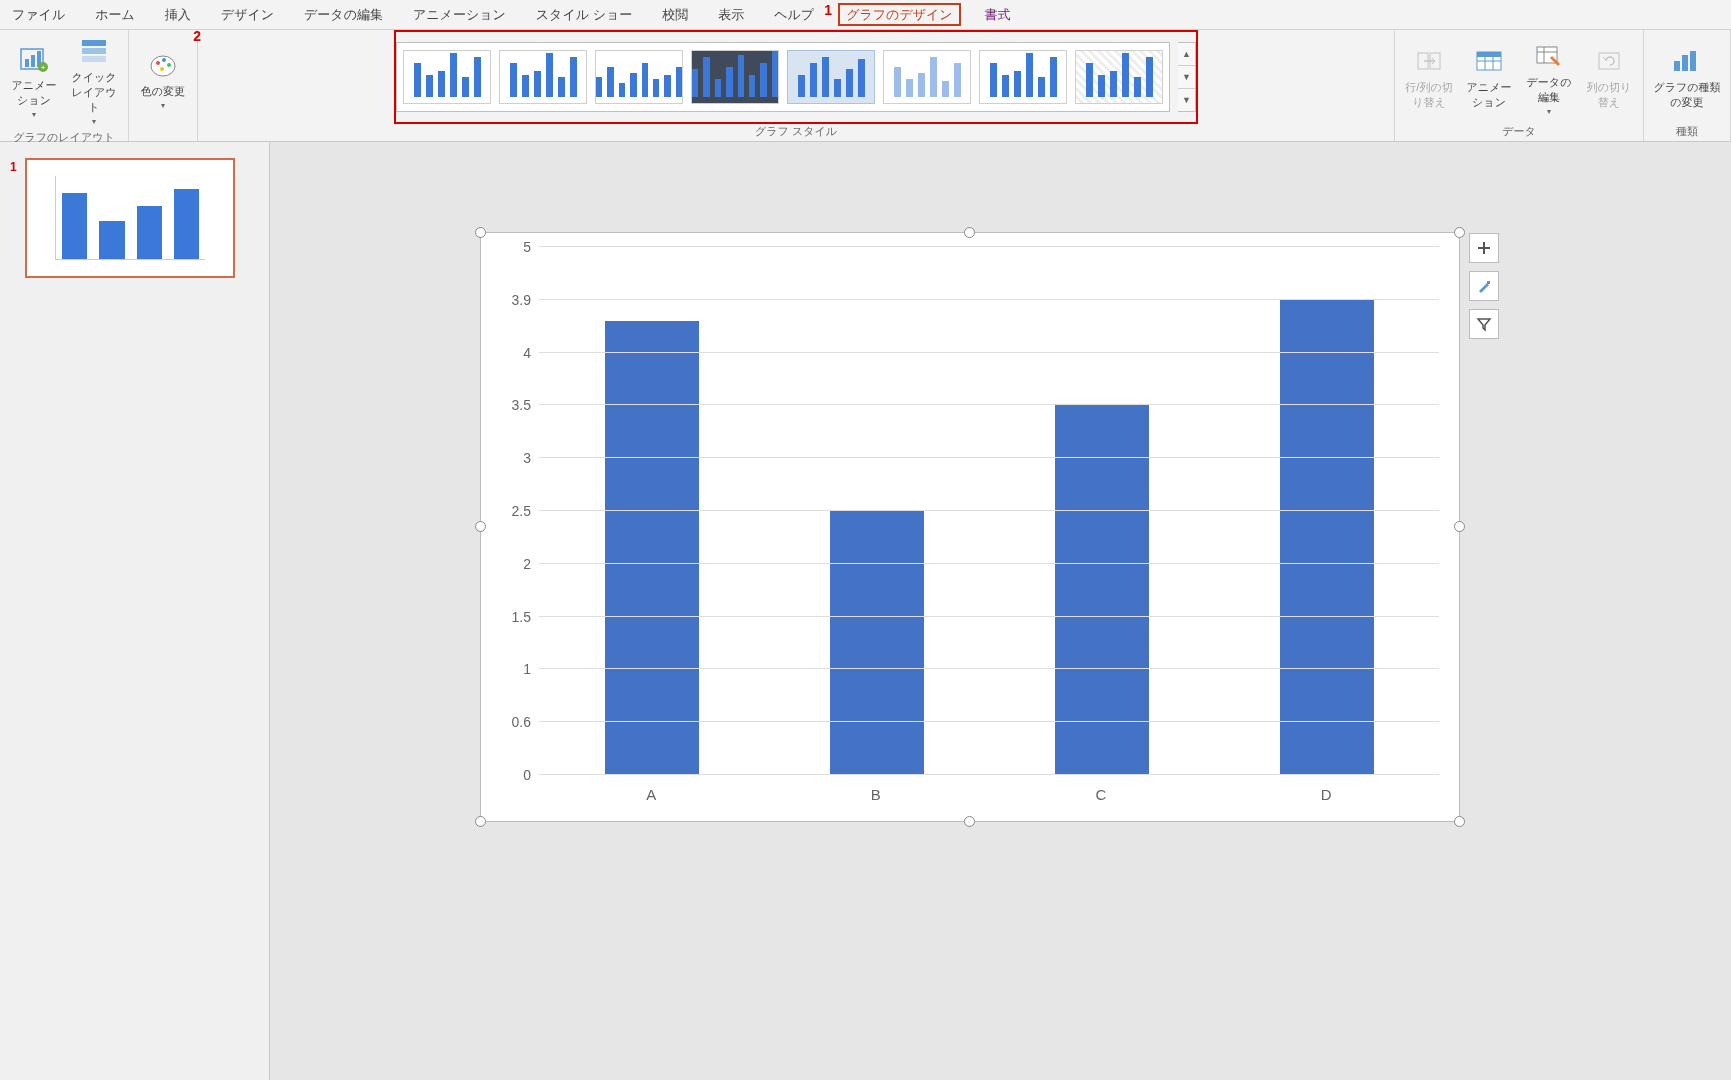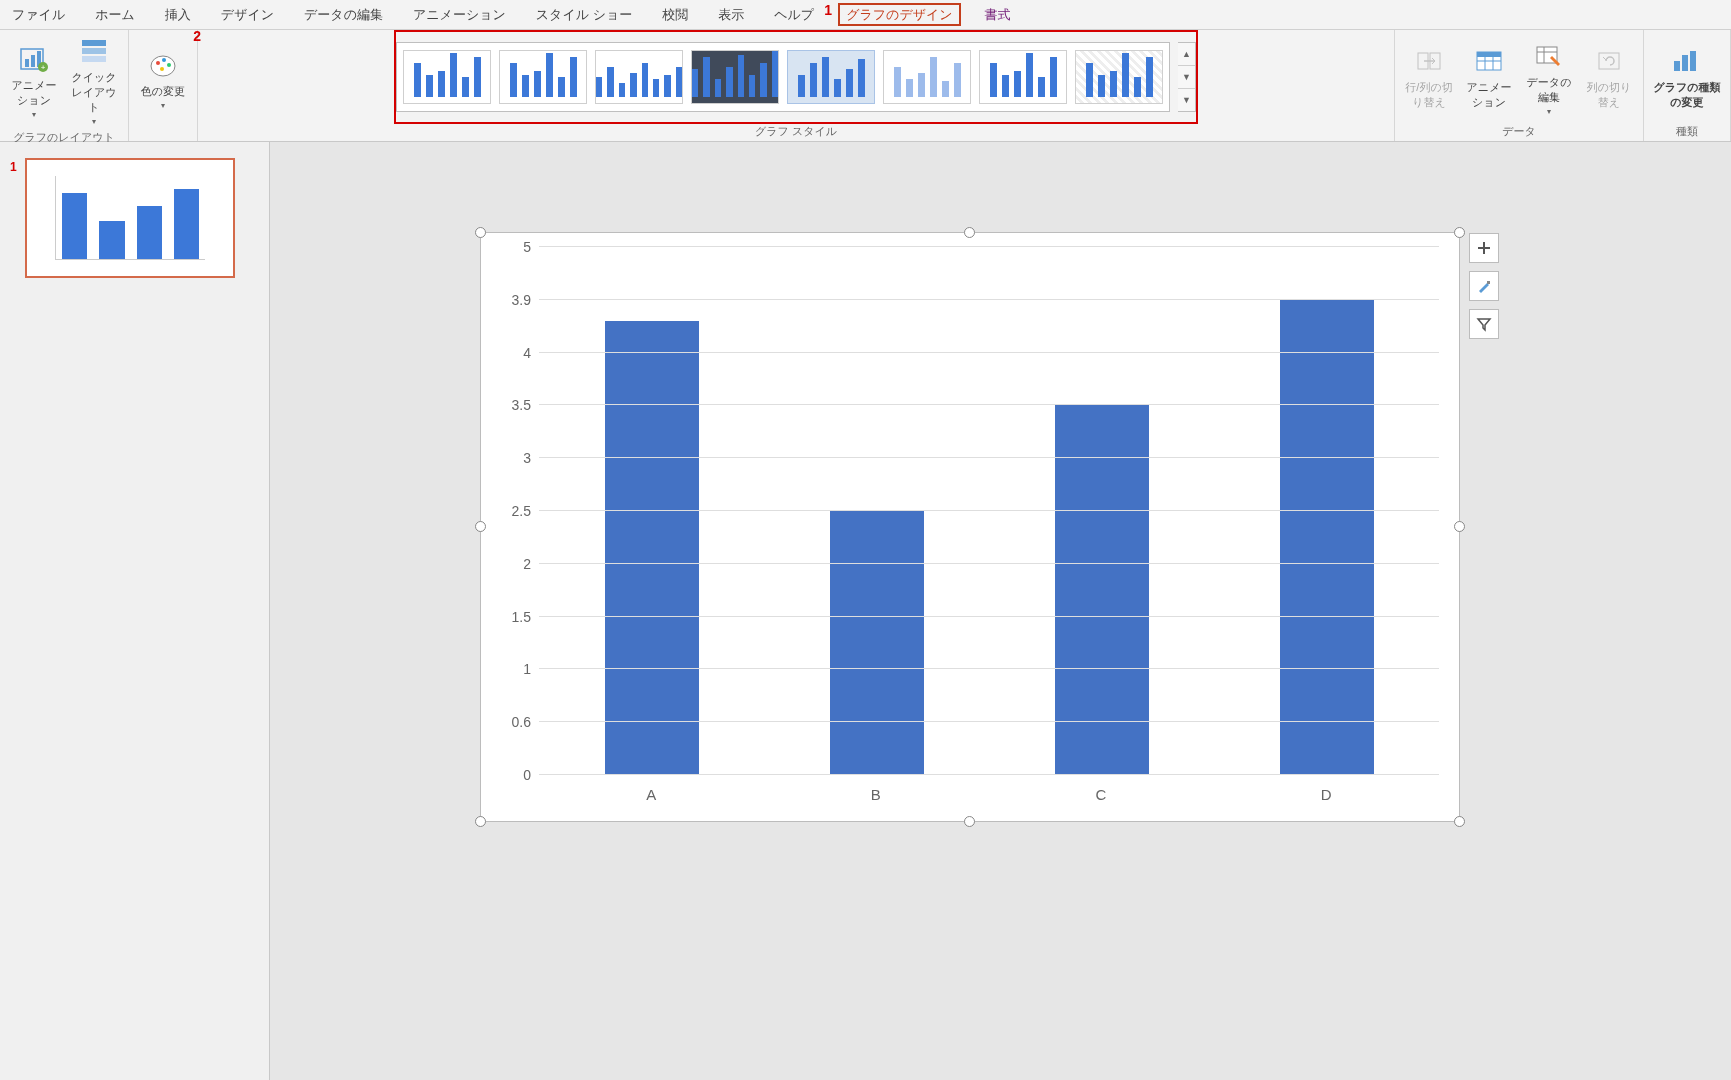--- a/index.html
+++ b/index.html
@@ -263,21 +263,21 @@
             </svg>
           </span>
         <span>列の切り替え</span>
       </div>
     </div>
     <div class="group-label">データ</div>
   </div>
 
   <div class="group">
     <div class="group-content">
-      <div class="ribbon-btn" style="width:70px;font-weight:bold;">
+      <div class="ribbon-btn" style="width:70px;">
         <span class="icon">
             <svg width="34" height="28">
               <rect x="4" y="14" width="6" height="10" fill="#5b9bd5"></rect>
               <rect x="12" y="8" width="6" height="16" fill="#5b9bd5"></rect>
               <rect x="20" y="4" width="6" height="20" fill="#5b9bd5"></rect>
             </svg>
           </span>
         <span>グラフの種類の変更</span>
       </div>
     </div>

